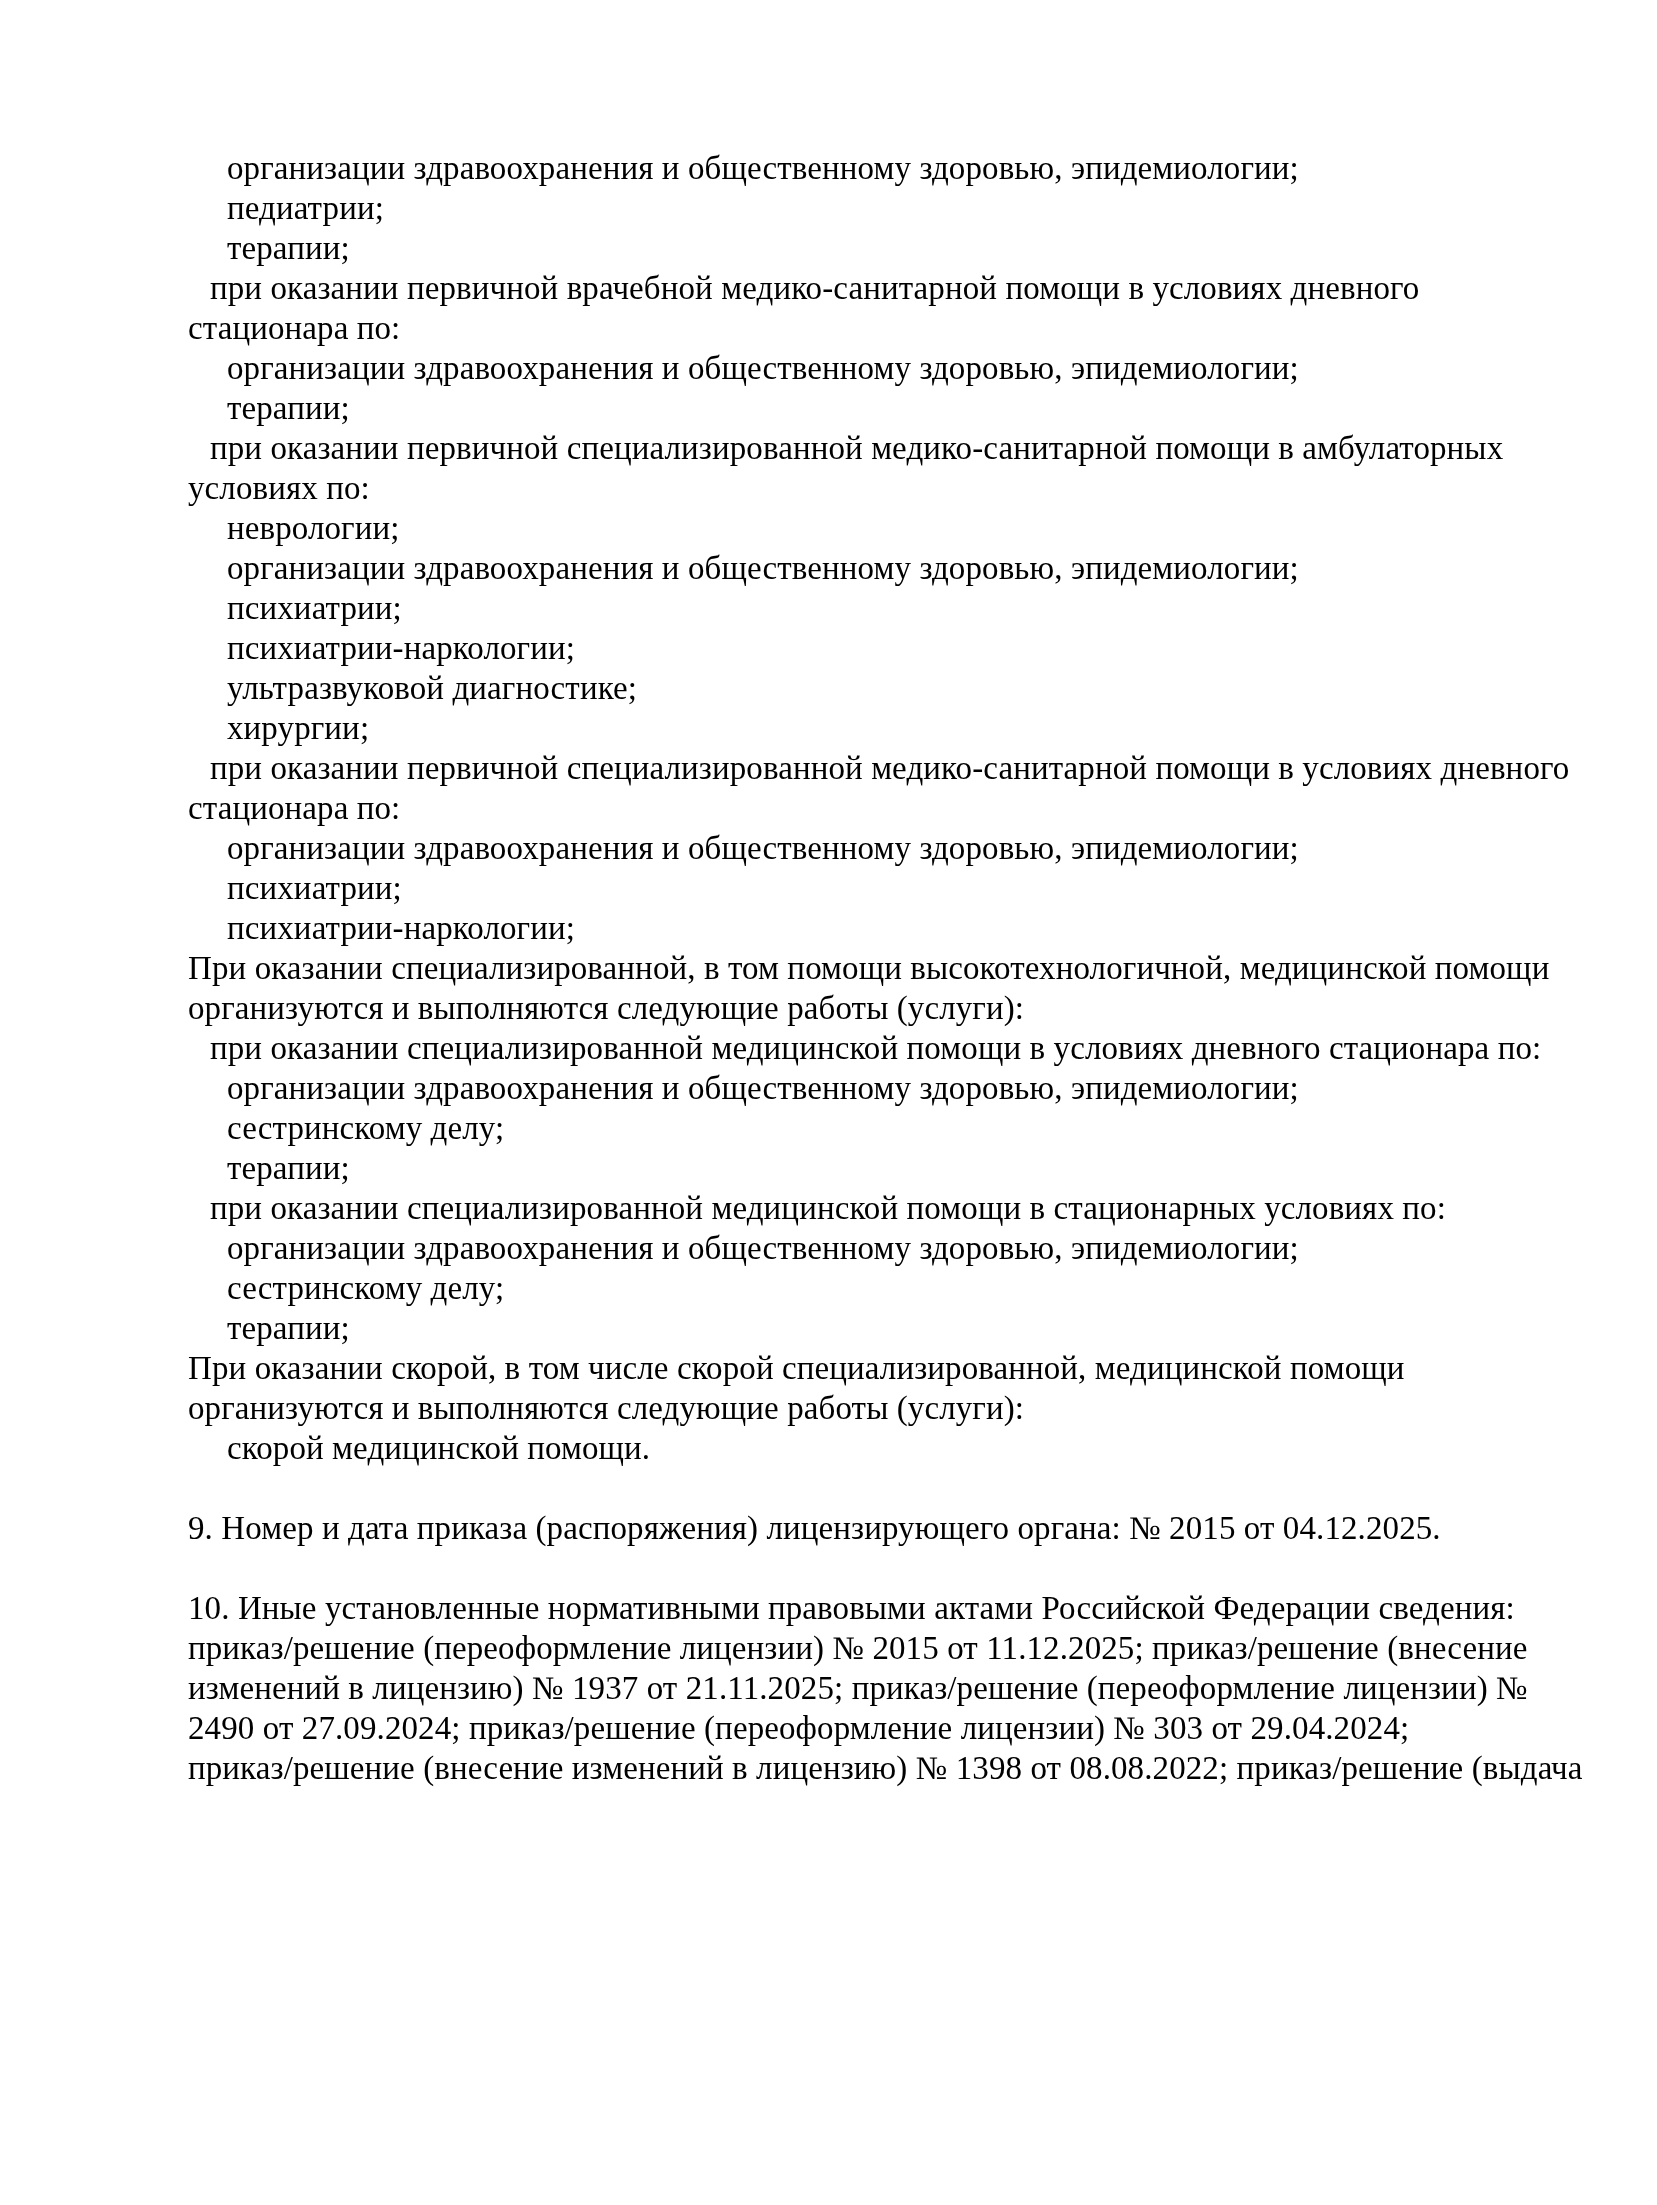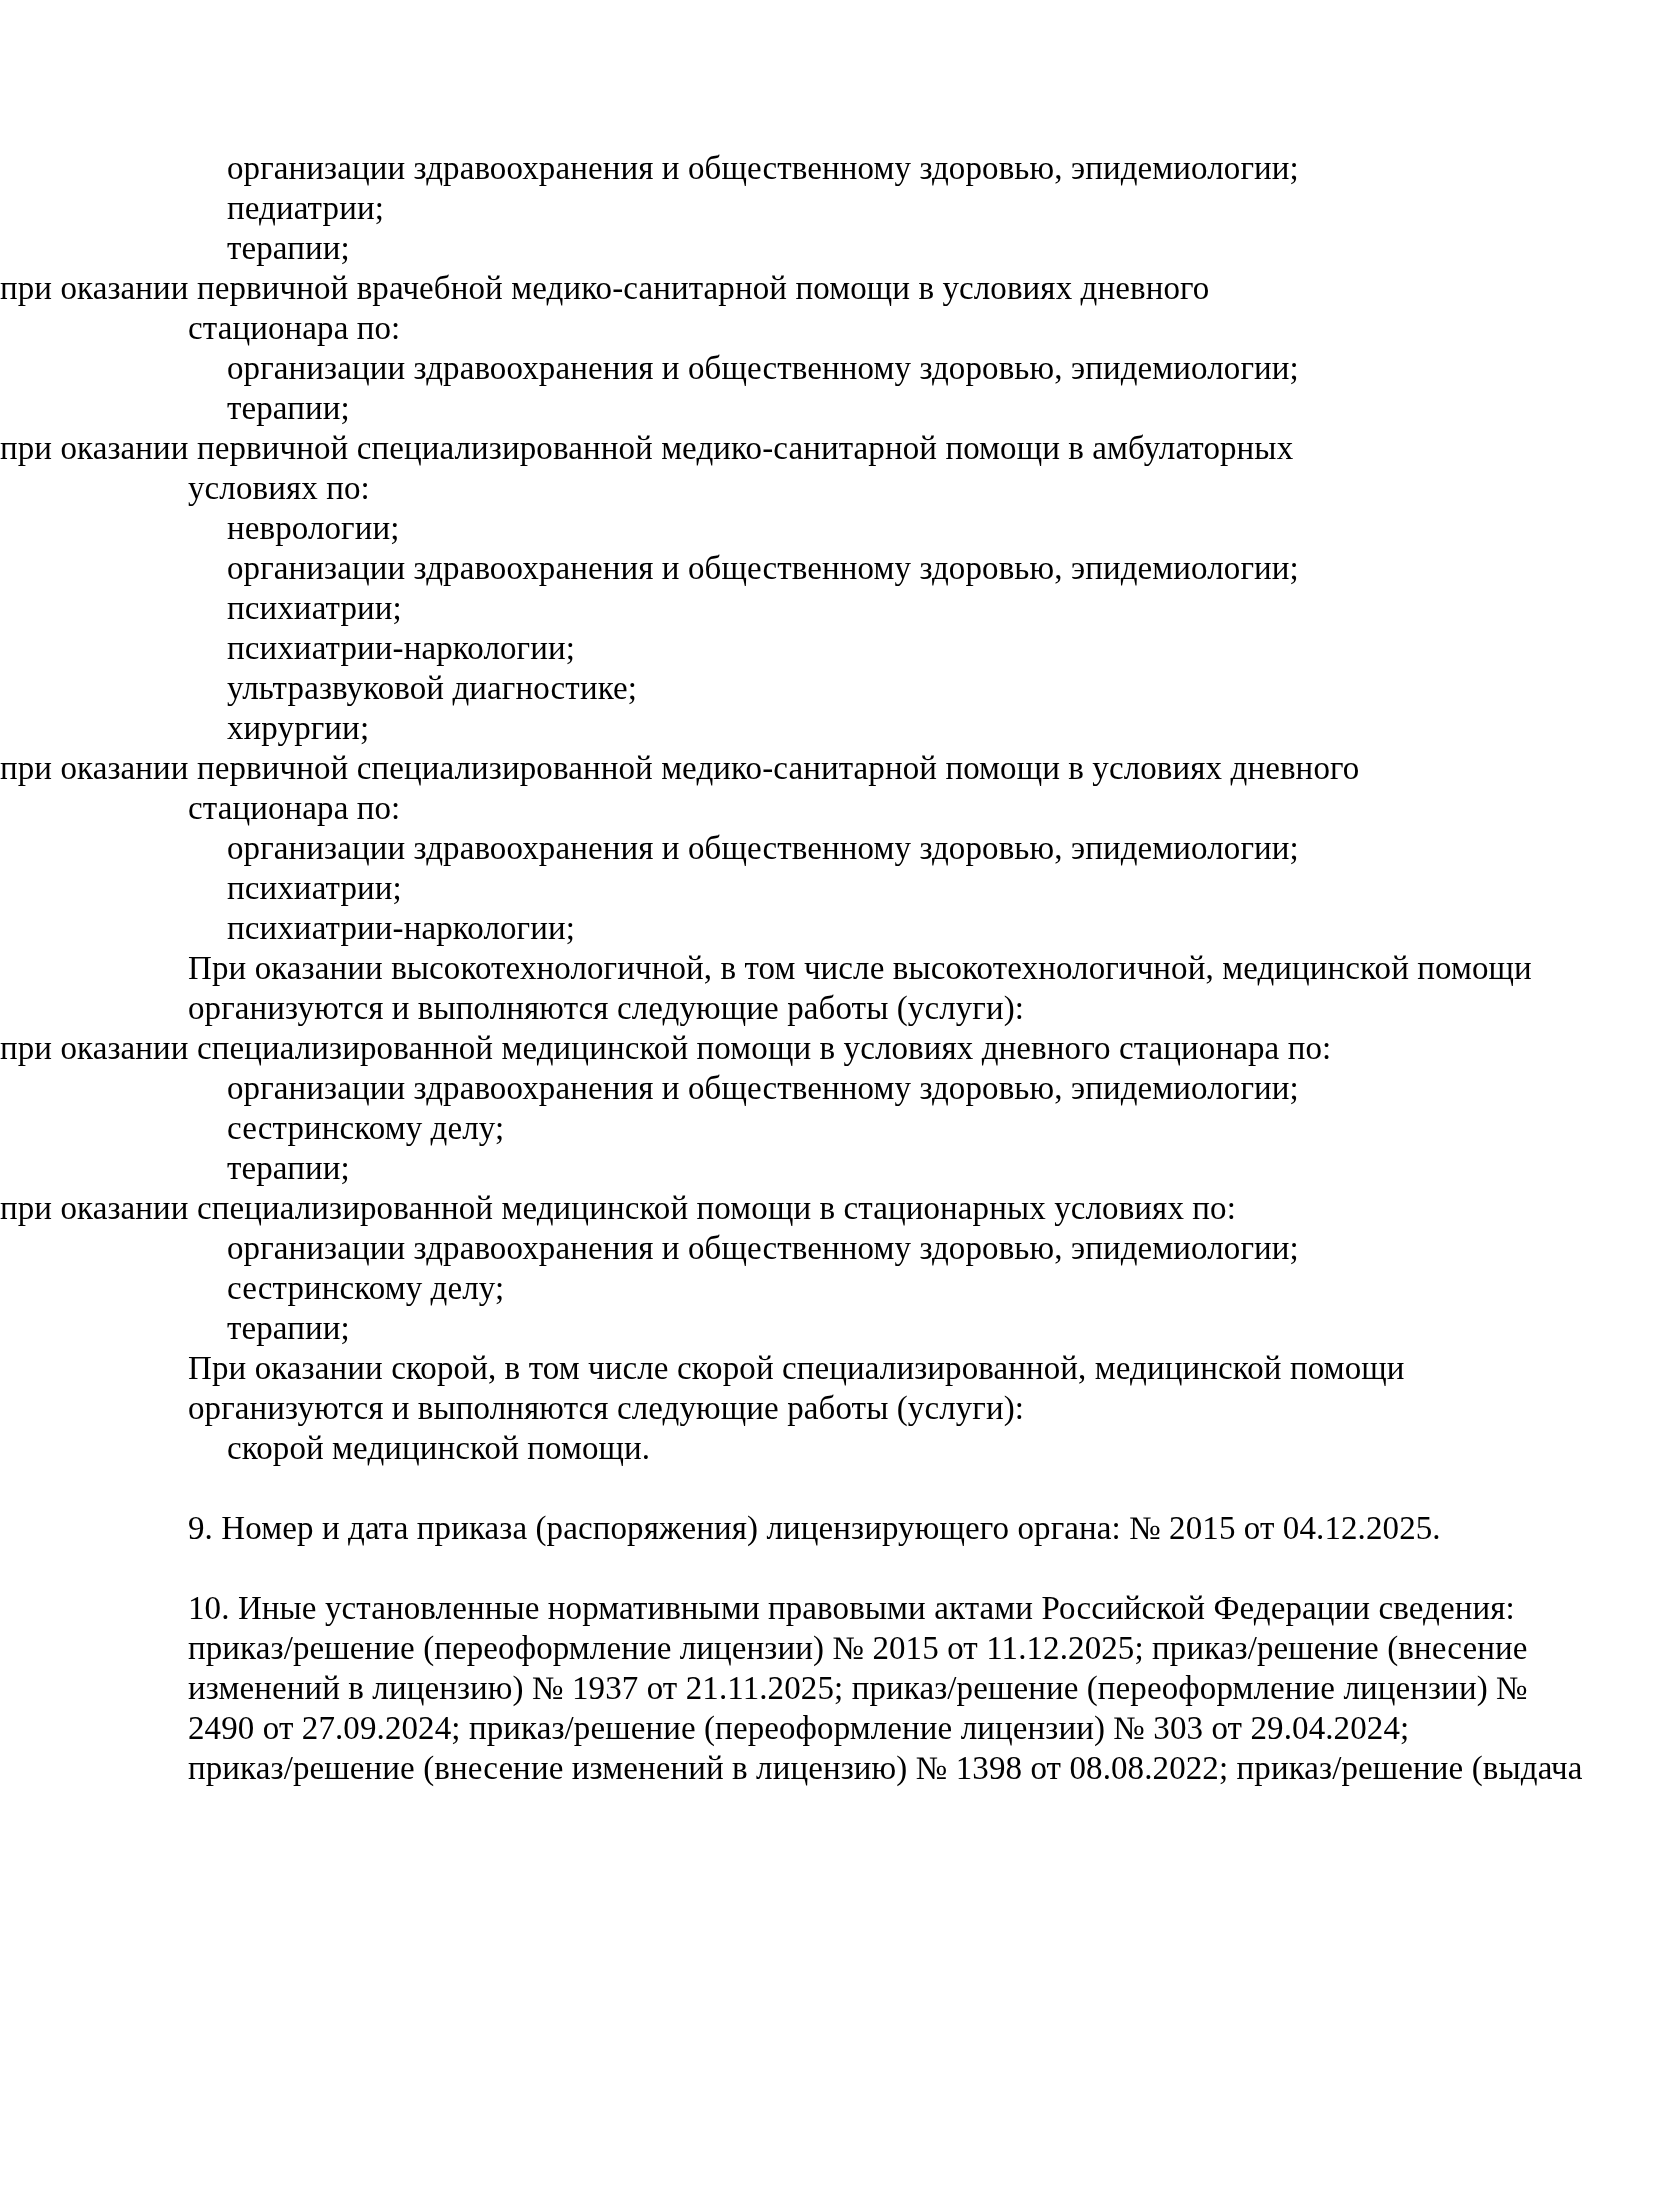--- a/index.html
+++ b/index.html
@@ -27,21 +27,21 @@
     left: 0;
     right: 0;
   }
   .line {
     height: 40px;
     line-height: 40px;
     white-space: pre;
     letter-spacing: 0.1px;
   }
   .indent-0 { margin-left: 188px; }
-  .indent-1 { }
+  .indent-1 { margin-left: 210px; }
   .indent-2 { margin-left: 227px; }
   .blank {  }
 </style>
 </head>
 <body>
 
 <div class="page">
   <div class="content">
       <div class="line indent-2">организации здравоохранения и общественному здоровью, эпидемиологии;</div>
       <div class="line indent-2">педиатрии;</div>
@@ -56,21 +56,21 @@
       <div class="line indent-2">организации здравоохранения и общественному здоровью, эпидемиологии;</div>
       <div class="line indent-2">психиатрии;</div>
       <div class="line indent-2">психиатрии-наркологии;</div>
       <div class="line indent-2">ультразвуковой диагностике;</div>
       <div class="line indent-2">хирургии;</div>
       <div class="line indent-1">при оказании первичной специализированной медико-санитарной помощи в условиях дневного</div>
       <div class="line indent-0">стационара по:</div>
       <div class="line indent-2">организации здравоохранения и общественному здоровью, эпидемиологии;</div>
       <div class="line indent-2">психиатрии;</div>
       <div class="line indent-2">психиатрии-наркологии;</div>
-      <div class="line indent-0">При оказании высокотехнологичной, в том числе высокотехнологичной, медицинской помощи</div>
+      <div class="line indent-0">При оказании специализированной, в том помощи высокотехнологичной, медицинской помощи</div>
       <div class="line indent-0">организуются и выполняются следующие работы (услуги):</div>
       <div class="line indent-1">при оказании специализированной медицинской помощи в условиях дневного стационара по:</div>
       <div class="line indent-2">организации здравоохранения и общественному здоровью, эпидемиологии;</div>
       <div class="line indent-2">сестринскому делу;</div>
       <div class="line indent-2">терапии;</div>
       <div class="line indent-1">при оказании специализированной медицинской помощи в стационарных условиях по:</div>
       <div class="line indent-2">организации здравоохранения и общественному здоровью, эпидемиологии;</div>
       <div class="line indent-2">сестринскому делу;</div>
       <div class="line indent-2">терапии;</div>
       <div class="line indent-0">При оказании скорой, в том числе скорой специализированной, медицинской помощи</div>

